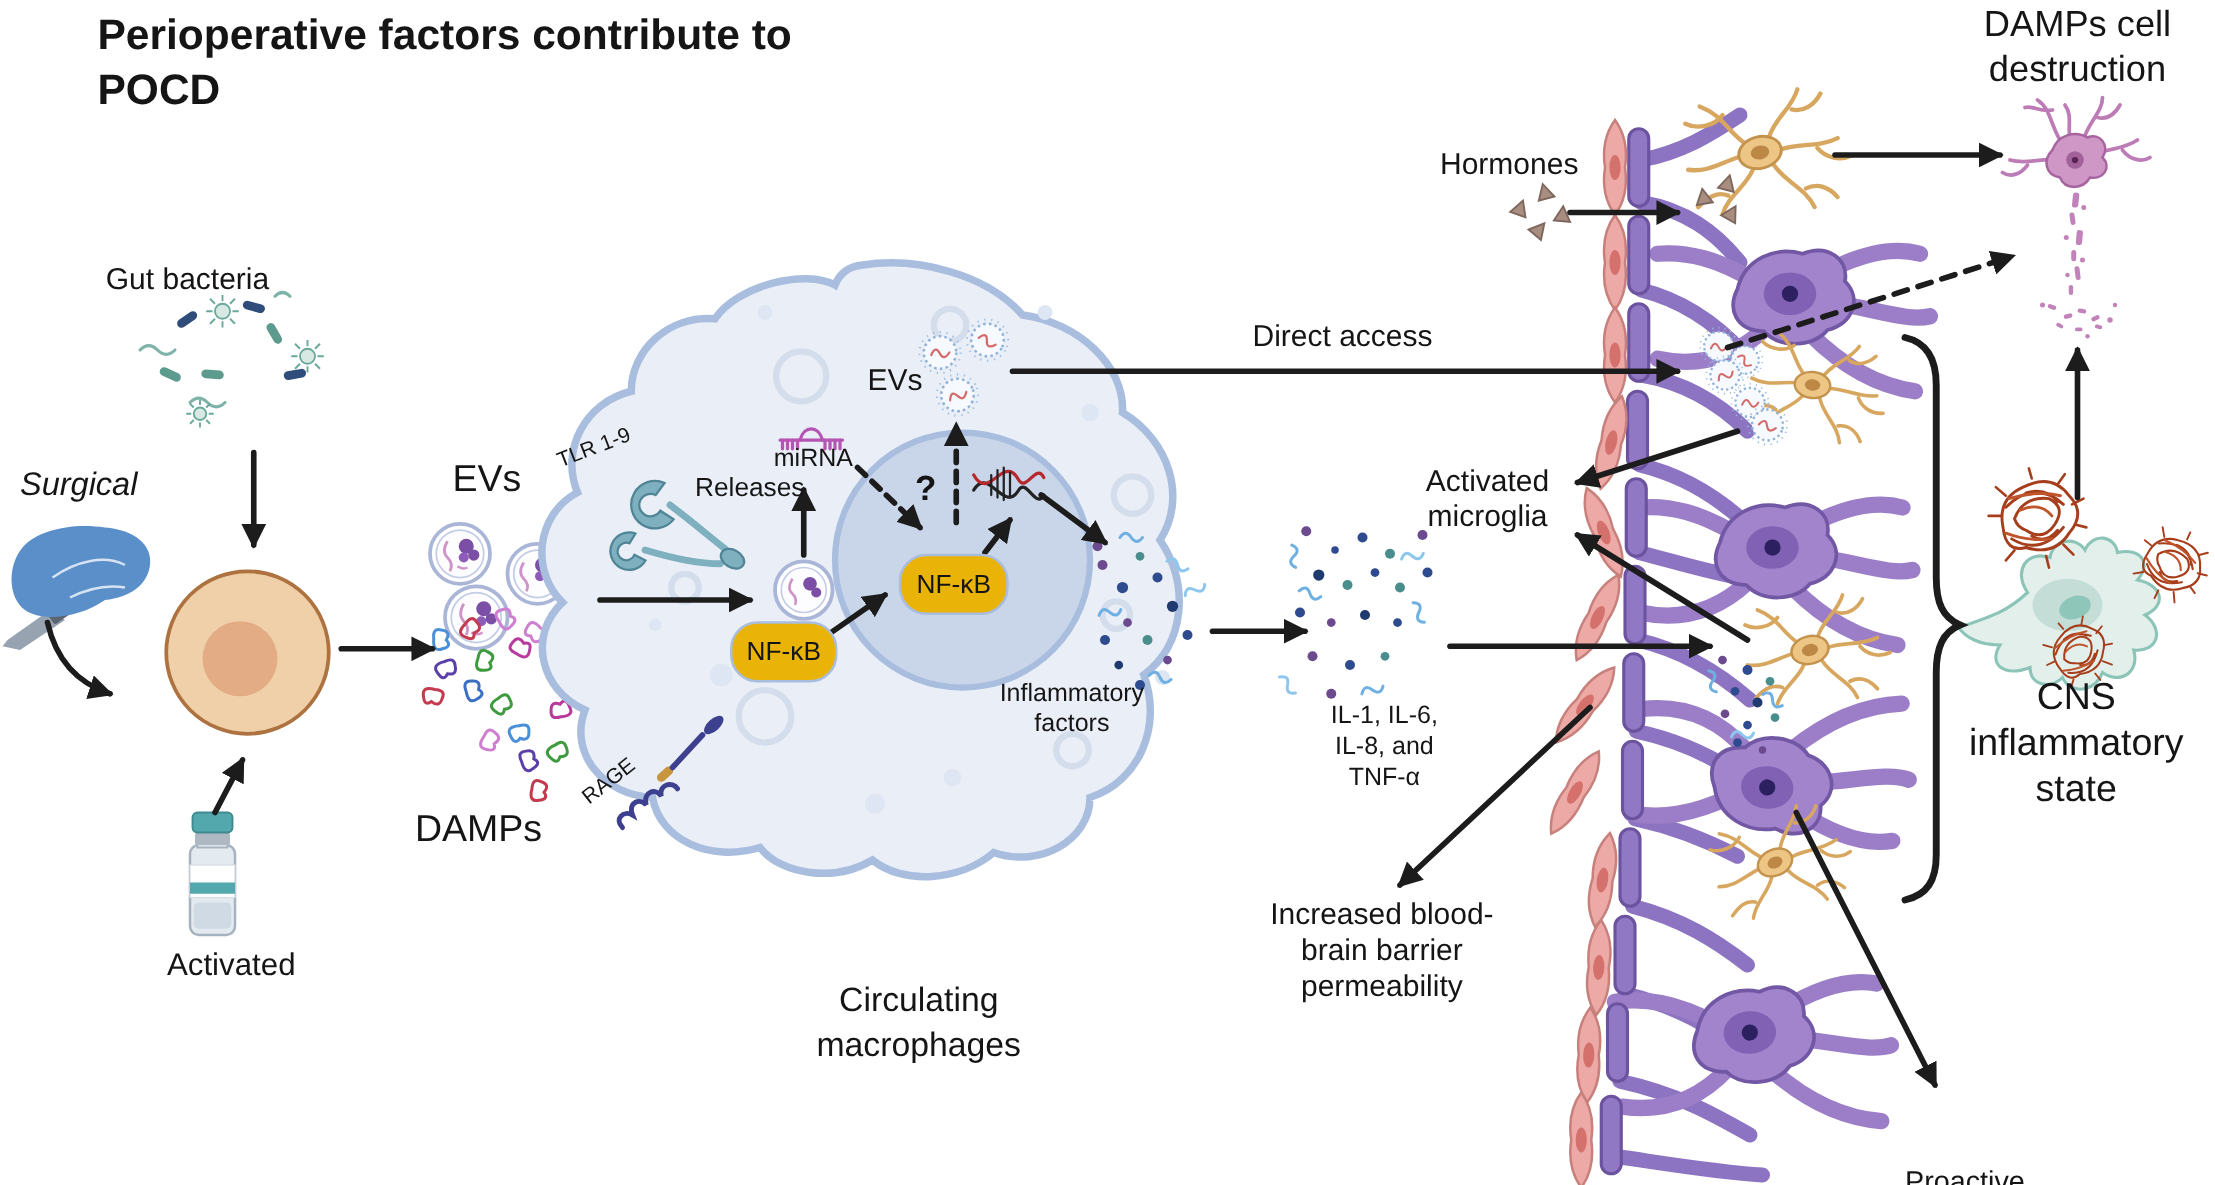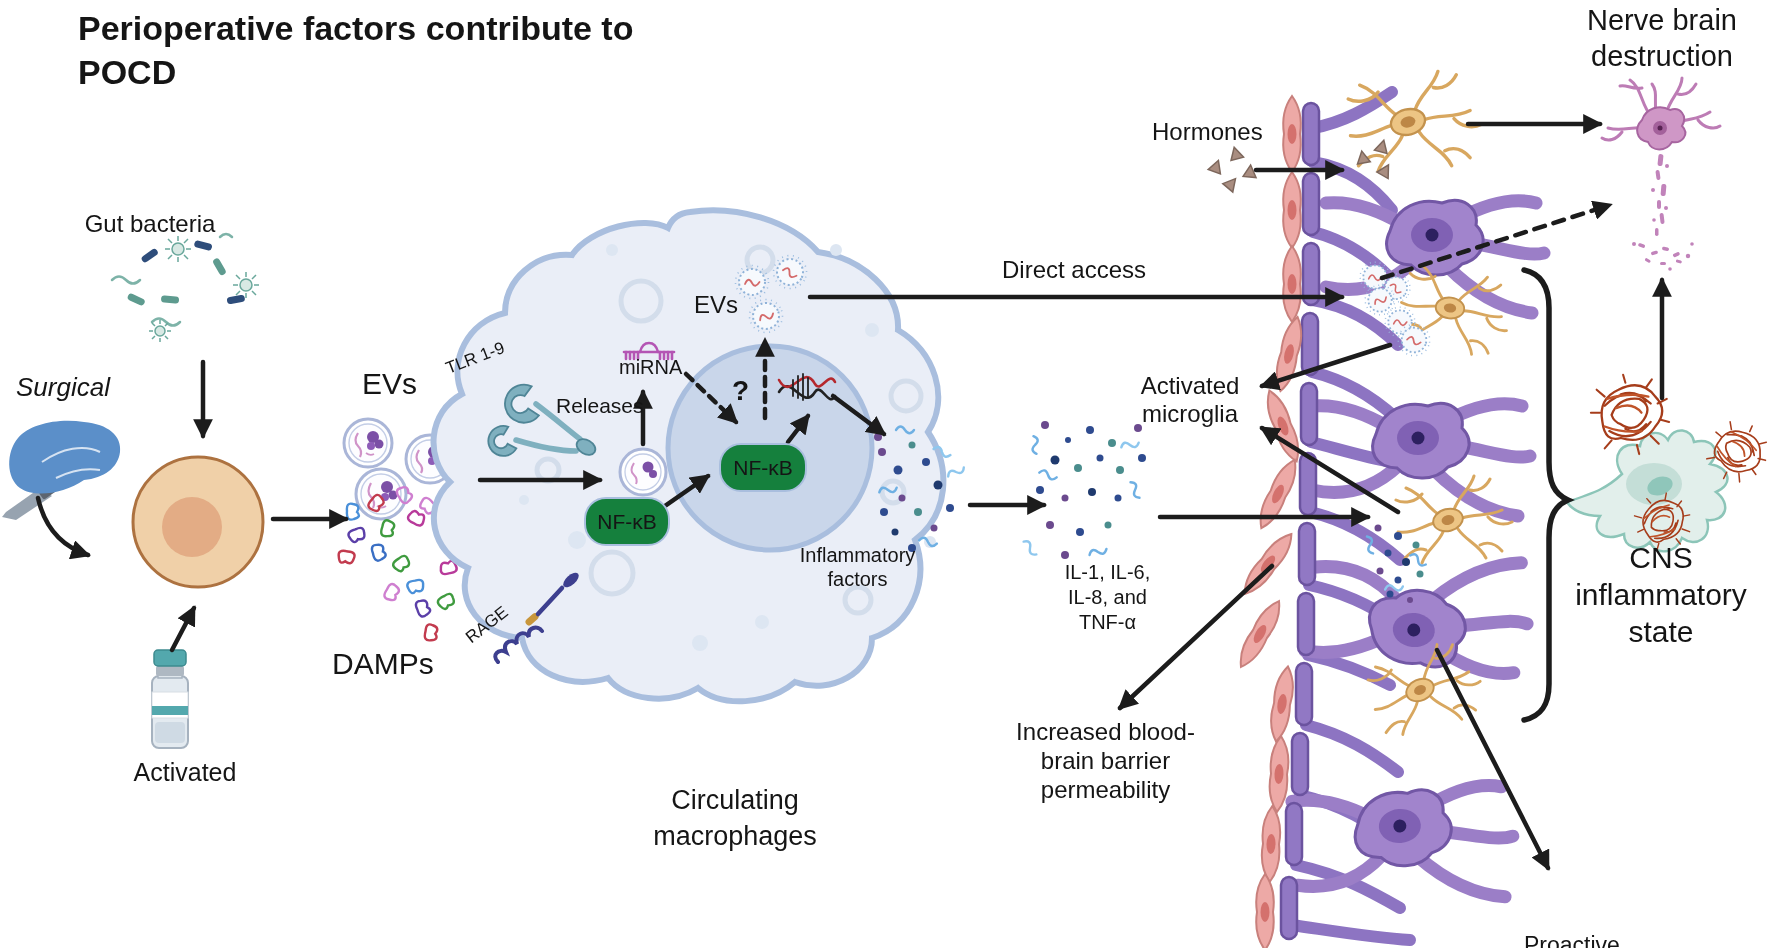--- a/index.html
+++ b/index.html
@@ -2,21 +2,21 @@
 <html><head>
 <meta charset="utf-8">
 <style>
   html,body{margin:0;padding:0;background:#ffffff;}
   #stage{position:relative;width:1772px;height:948px;background:#ffffff;overflow:hidden;
          font-family:"Liberation Sans",sans-serif;}
   #art{position:absolute;left:0;top:0;}
   .lbl{position:absolute;color:#151515;line-height:1.18;}
   .c{text-align:center;}
   .ml{white-space:pre-line;}
-  .nfkb{position:absolute;border:2.5px solid #a9bede;border-radius:22px;background:#15803d;
+  .nfkb{position:absolute;border:2.5px solid #a9bede;border-radius:22px;background:#eab308;
         display:flex;align-items:center;justify-content:center;font-size:21px;color:#151515;
         font-family:"Liberation Sans",sans-serif;}
 </style>
 </head>
 <body>
 
 <div id="stage">
 
 <svg id="art" width="1772" height="948" viewBox="0 0 1772 948">
 <defs>
@@ -474,21 +474,21 @@
 <div class="lbl c" style="left:90px;top:758px;width:190px;font-size:25px;">Activated</div>
 
 <div class="lbl" style="left:362px;top:366px;font-size:30px;">EVs</div>
 
 <div class="lbl" style="left:443px;top:360px;font-size:17px;transform:rotate(-21deg);transform-origin:left top;">TLR 1-9</div>
 
 <div class="lbl" style="left:462px;top:632px;font-size:17px;transform:rotate(-38deg);transform-origin:left top;">RAGE</div>
 
 <div class="lbl" style="left:332px;top:646px;font-size:30px;">DAMPs</div>
 
-<div class="lbl" style="left:556px;top:394px;font-size:21px;">Releases</div>
+<div class="lbl" style="left:556px;top:379px;font-size:21px;">Releases</div>
 
 <div class="lbl" style="left:619px;top:356px;font-size:20px;">miRNA</div>
 
 <div class="nfkb" style="left:584px;top:497px;width:82px;height:45px;">NF-κB</div>
 
 <div class="nfkb" style="left:719px;top:443px;width:84px;height:45px;">NF-κB</div>
 
 <div class="lbl" style="left:732px;top:374px;font-size:28px;font-weight:600;">?</div>
 
 <div class="lbl" style="left:694px;top:291px;font-size:24px;">EVs</div>
@@ -507,21 +507,21 @@
 
 <div class="lbl" style="left:1152px;top:118px;font-size:24px;">Hormones</div>
 
 <div class="lbl c ml" style="left:1125px;top:372px;width:130px;font-size:24px;">Activated
 microglia</div>
 
 <div class="lbl c ml" style="left:1008px;top:718px;width:195px;font-size:24px;line-height:1.2;">Increased blood-
 brain barrier
 permeability</div>
 
-<div class="lbl c ml" style="left:1553px;top:2px;width:218px;font-size:29px;line-height:1.25;">Nerve brain
+<div class="lbl c ml" style="left:1553px;top:2px;width:218px;font-size:29px;line-height:1.25;">DAMPs cell
 destruction</div>
 
 <div class="lbl c ml" style="left:1550px;top:540px;width:222px;font-size:30px;line-height:1.23;">CNS
 inflammatory
 state</div>
 
 <div class="lbl ml" style="left:1524px;top:888px;font-size:23px;line-height:1.18;margin-top:44px;">Proactive
 activation</div>
 
 <svg style="position:absolute;left:0;top:0;pointer-events:none;" width="1772" height="948" viewBox="0 0 1772 948">

